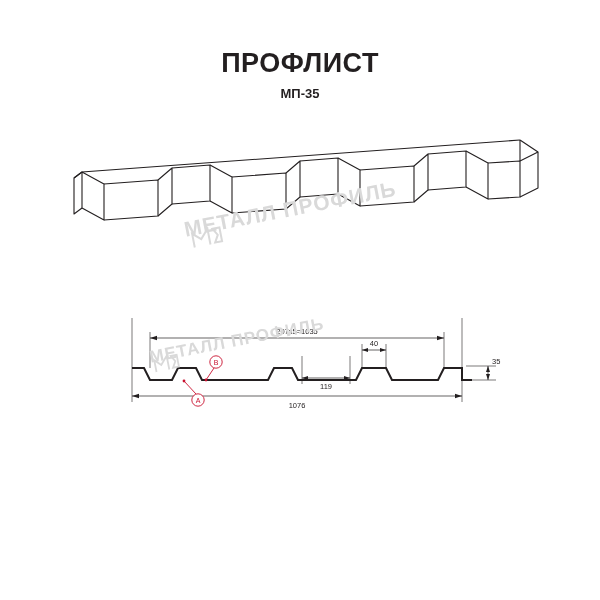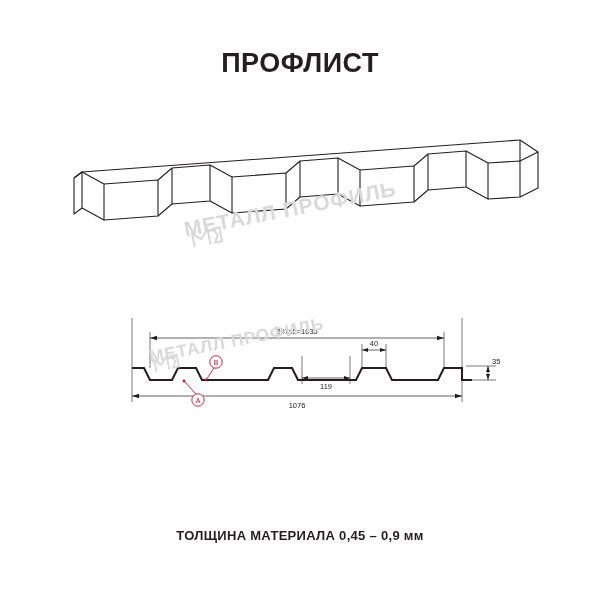--- a/index.html
+++ b/index.html
@@ -103,20 +103,21 @@
   }
   .dimtxt { font-size: 7.5px; }
   .marktxt { font-size: 7px; fill: #c8102e; }
 </style>
 </head>
 <body>
 
 <div class="page">
 
   <div class="title">ПРОФЛИСТ</div>
+  <div class="subtitle">МП-35</div>
 
   <div class="iso-wrap">
     <svg width="490" height="140" viewBox="0 0 490 140">
       <g fill="none" stroke="#231f20" stroke-width="1.1" stroke-linejoin="round">
 
         <path d="M22 42 L460 10"></path>
 
         <path d="M22 42 L22 78 L44 90 L44 54 Z"></path>
         <path d="M44 54 L98 50 L98 86 L44 90"></path>
         <path d="M98 50 L112 38 L112 74 L98 86"></path>
@@ -229,15 +230,14 @@
   <div class="wm-logo l2">
     <svg width="28" height="22" viewBox="0 0 28 22">
       <g fill="none" stroke="#d9d9d9" stroke-width="1.8">
         <path d="M3 18 L3 6 L9 12 L16 4 L16 18"></path>
         <path d="M20 5 L26 5 L26 17 L20 17 L23.5 11 Z"></path>
       </g>
     </svg>
   </div>
   <div class="wm wm2">МЕТАЛЛ ПРОФИЛЬ</div>
 
-  <div class="footer">ТОЛЩИНА МАТЕРИАЛА 0,45 – 0,9 мм</div>
 
 </div>
 
 </body></html>

